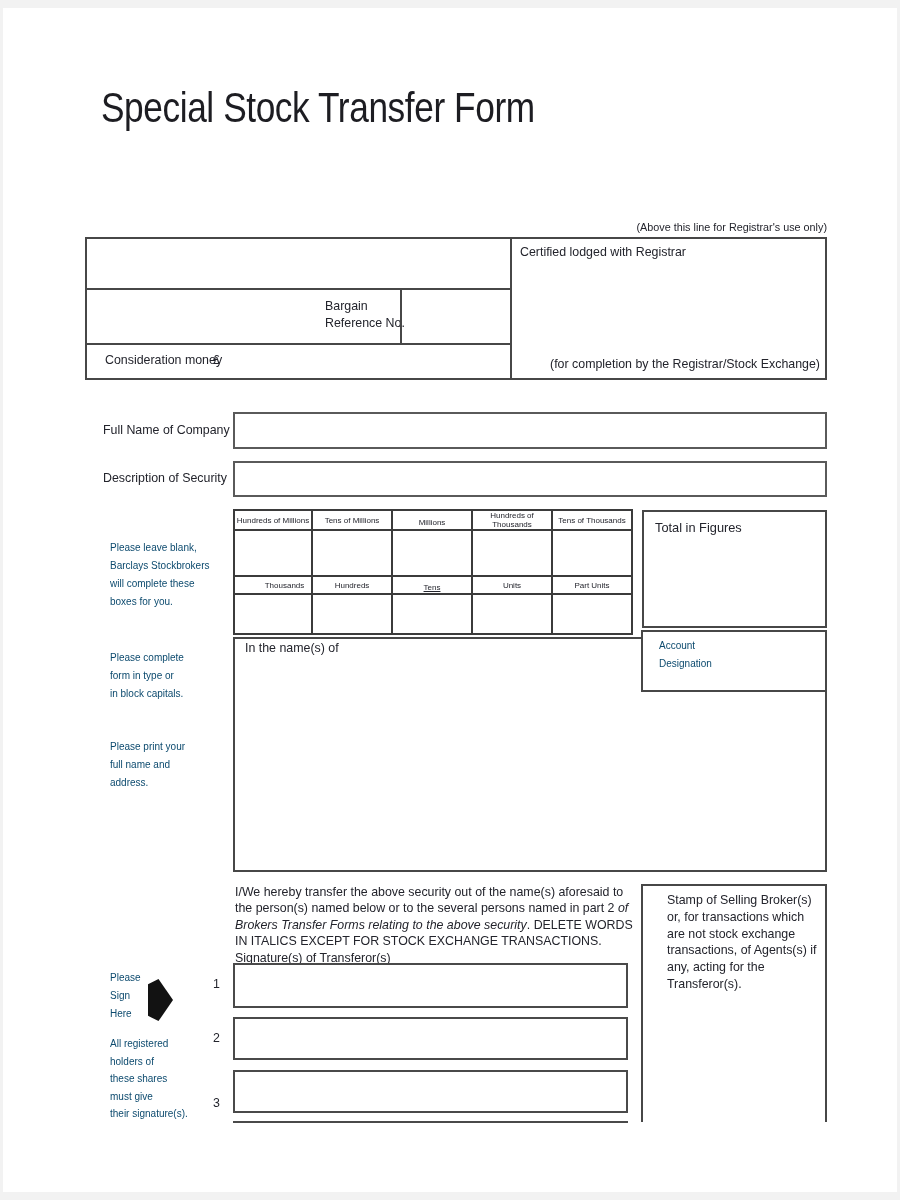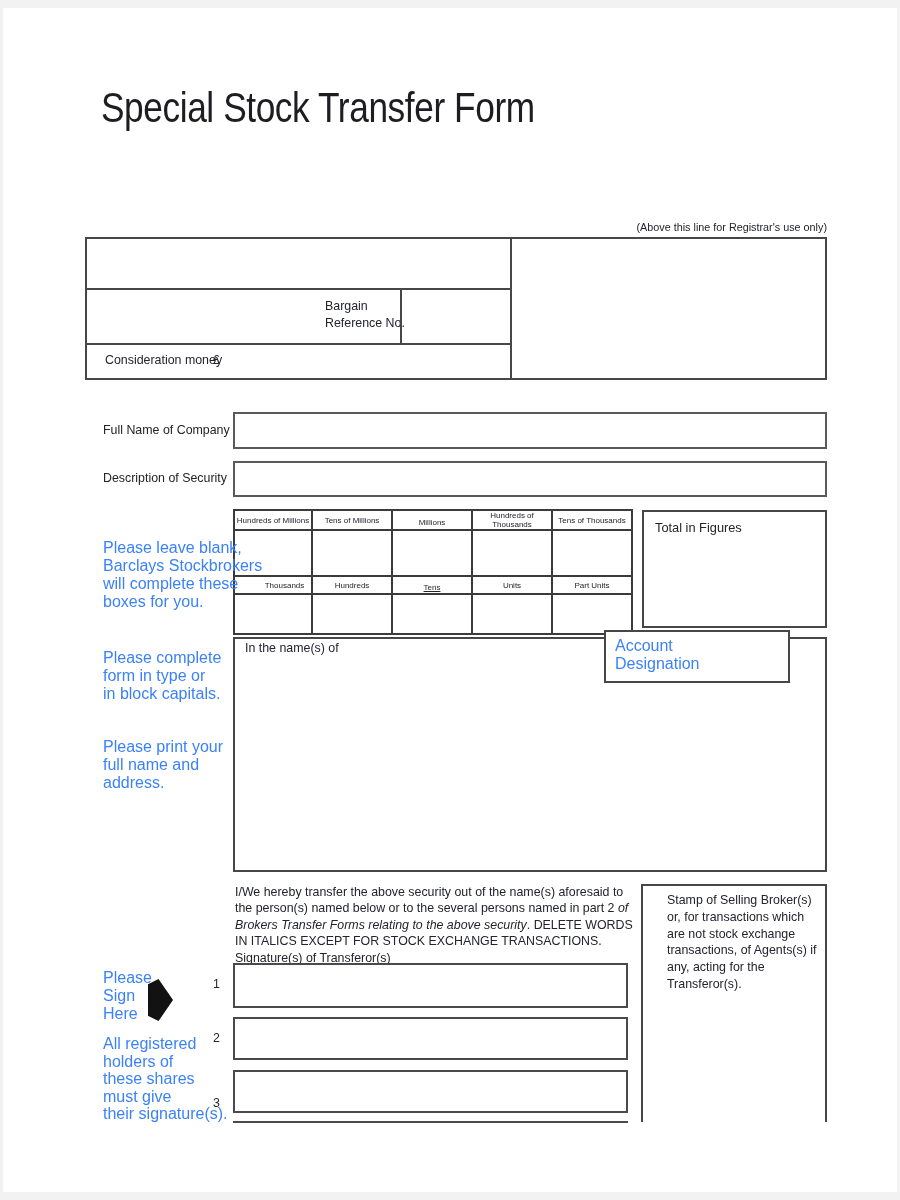--- a/index.html
+++ b/index.html
@@ -9,21 +9,21 @@
     margin:0 auto;
   }
   .abs{position:absolute;}
   .edge{background:#f2f2f2;}
   .title{
     font-size:42px;letter-spacing:-0.5px;color:#1d1d22;white-space:nowrap;
     transform:scaleX(0.84);transform-origin:left top;font-weight:400;
   }
   .small-note{font-size:10.8px;color:#23242c;}
   .lbl{font-size:12.4px;color:#23242c;}
-  .note{font-size:16px;line-height:18px;white-space:pre-line;color:#3b82f6;}
+  .note{font-size:10px;line-height:18px;white-space:pre-line;color:#0c4a6e;margin-left:7px;}
   .box{border:2px solid #474747;background:transparent;box-sizing:border-box;}
   .field{border:2px solid #5a5a5a;background:#fff;box-sizing:border-box;}
   .gridcell{border:2px solid #3b3b3b;box-sizing:border-box;background:#fff;}
   .gridhead{
     font-size:8px;color:#23242c;display:flex;align-items:center;justify-content:center;
     text-align:center;line-height:9px;
   }
   .para{font-size:12.4px;line-height:16.4px;color:#23242c;}
   .para em{font-style:italic;}
   .hline{border-top:2px solid #474747;height:0;}
@@ -60,20 +60,24 @@
 
     <div class="abs lbl" style="left:238px;top:10px;margin-top:49px;line-height:17px;white-space:pre-line;">Bargain
 Reference No.</div>
     <div class="abs vline" style="left:313px;top:49px;height:55px;"></div>
     <div class="abs" style="left:313px;top:49px;width:110px;height:55px;"></div>
 
     <div class="abs lbl" style="left:18px;top:114px;">Consideration money</div>
     <div class="abs lbl" style="left:126px;top:114px;">£</div>
     <div class="abs" style="left:140px;top:104px;width:283px;height:35px;"></div>
 
+    <div class="abs" style="left:423px;top:0;width:319px;height:139px;">
+      <div class="abs lbl" style="left:10px;top:6px;">Certified lodged with Registrar</div>
+      <div class="abs lbl" style="left:0;top:118px;width:310px;text-align:right;">(for completion by the Registrar/Stock Exchange)</div>
+    </div>
   </div>
 
   <div class="abs lbl" style="left:103px;top:423px;">Full Name of Company</div>
   <div class="abs field" style="left:233px;top:412px;width:594px;height:37px;"></div>
 
   <div class="abs lbl" style="left:103px;top:471px;">Description of Security</div>
   <div class="abs field" style="left:233px;top:461px;width:594px;height:36px;"></div>
 
   <div class="abs gridcell gridhead" style="left:233px;top:509px;width:80px;height:22px;">Hundreds of Millions</div>
   <div class="abs gridcell gridhead" style="left:311px;top:509px;width:82px;height:22px;">Tens of Millions</div>
@@ -111,21 +115,21 @@
 form in type or
 in block capitals.</div>
   <div class="abs note" style="left:103px;top:738px;">Please print your
 full name and
 address.</div>
 
   <div class="abs box" style="left:233px;top:637px;width:594px;height:235px;">
     <div class="lbl" style="padding:2px 0 0 10px;">In the name(s) of</div>
   </div>
 
-  <div class="abs box" style="left:604px;top:630px;width:186px;height:53px;background:#fff;">
+  <div class="abs box" style="left:641px;top:630px;width:186px;height:62px;background:#fff;">
     <div class="note" style="padding:5px 0 0 9px;line-height:18px;">Account
 Designation</div>
   </div>
 
   <div class="abs para" style="left:235px;top:884px;width:400px;">
     <span>I/We hereby transfer the above security out of the name(s) aforesaid to the person(s) named below or to the several persons named in part 2 </span><em>of Brokers Transfer Forms relating to the above security</em><span>. DELETE WORDS IN ITALICS EXCEPT FOR STOCK EXCHANGE TRANSACTIONS. Signature(s) of Transferor(s)</span>
   </div>
 
   <div class="abs" style="left:641px;top:884px;width:186px;height:238px;border:2px solid #474747;border-bottom:none;box-sizing:border-box;">
     <div class="para" style="padding:6px 8px 0 24px;line-height:16.8px;">Stamp of Selling Broker(s) or, for transactions which are not stock exchange transactions, of Agents(s) if any, acting for the Transferor(s).</div>

